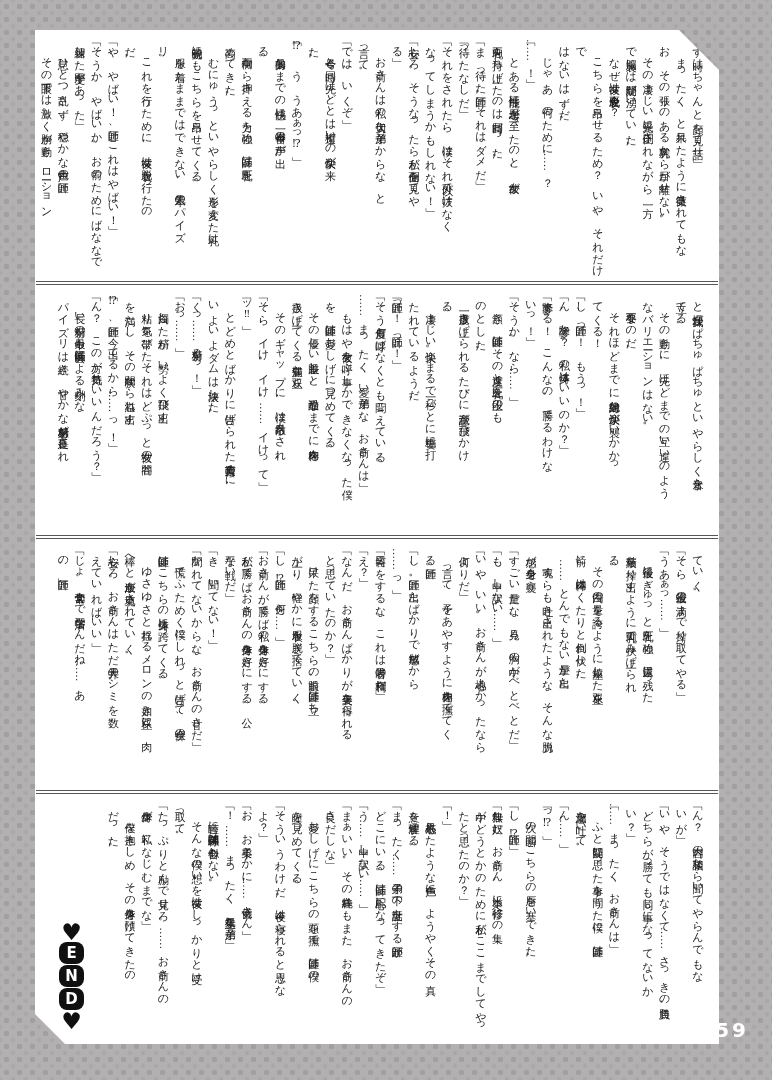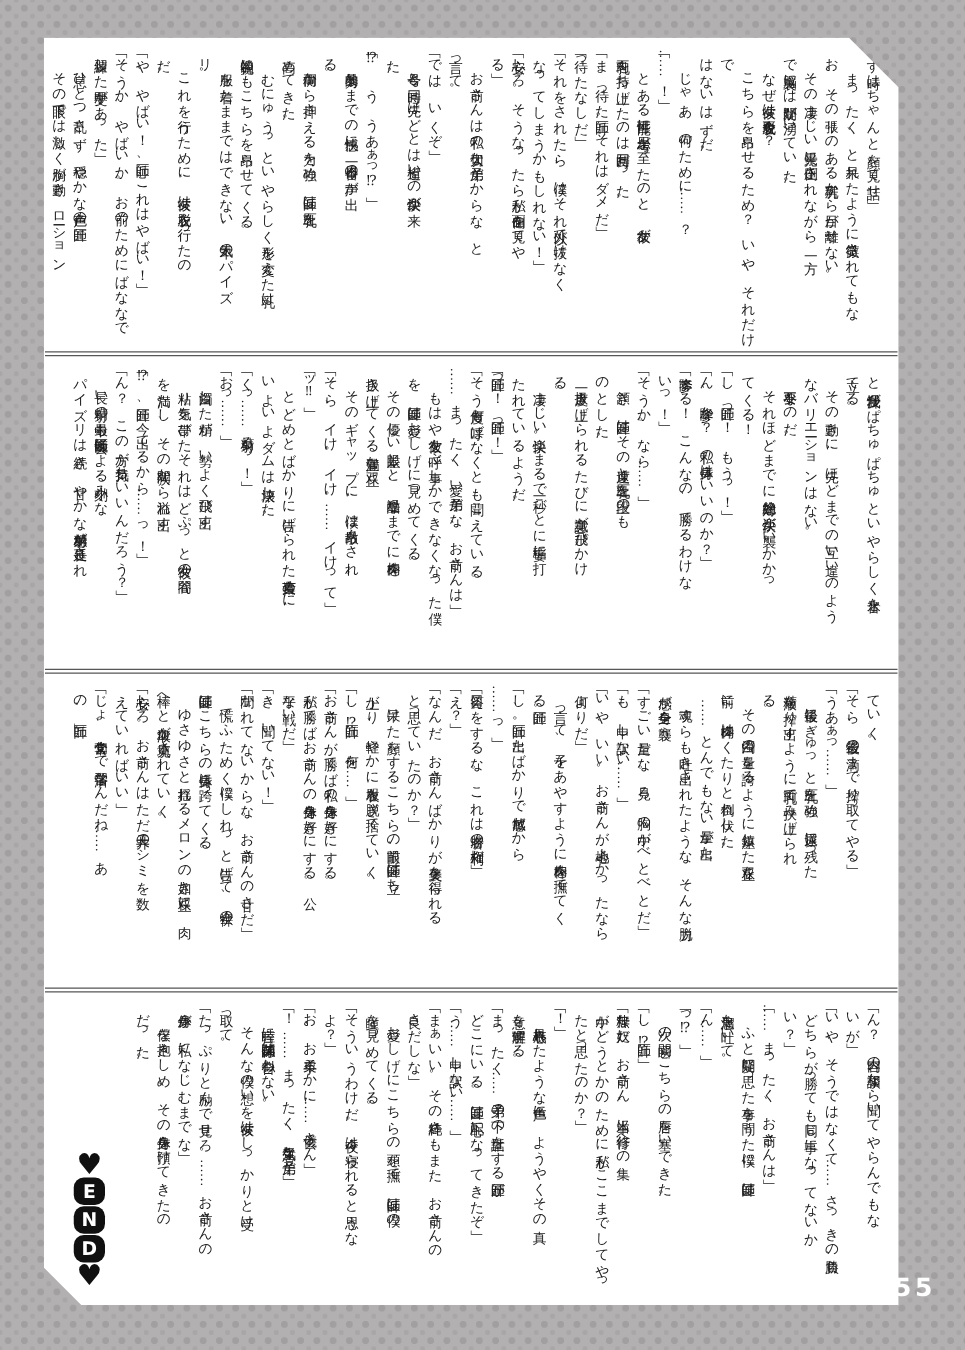--- a/index.html
+++ b/index.html
@@ -243,13 +243,13 @@
 だった。</div>
   <div class="end-marker">
       <span class="end-char">♥</span>
       <span class="end-char">E</span>
       <span class="end-char">N</span>
       <span class="end-char">D</span>
       <span class="end-char">♥</span>
     </div>
 </div>
 
-<div class="page-number">55</div>
+<div class="page-number">59</div>
 
 </body></html>

